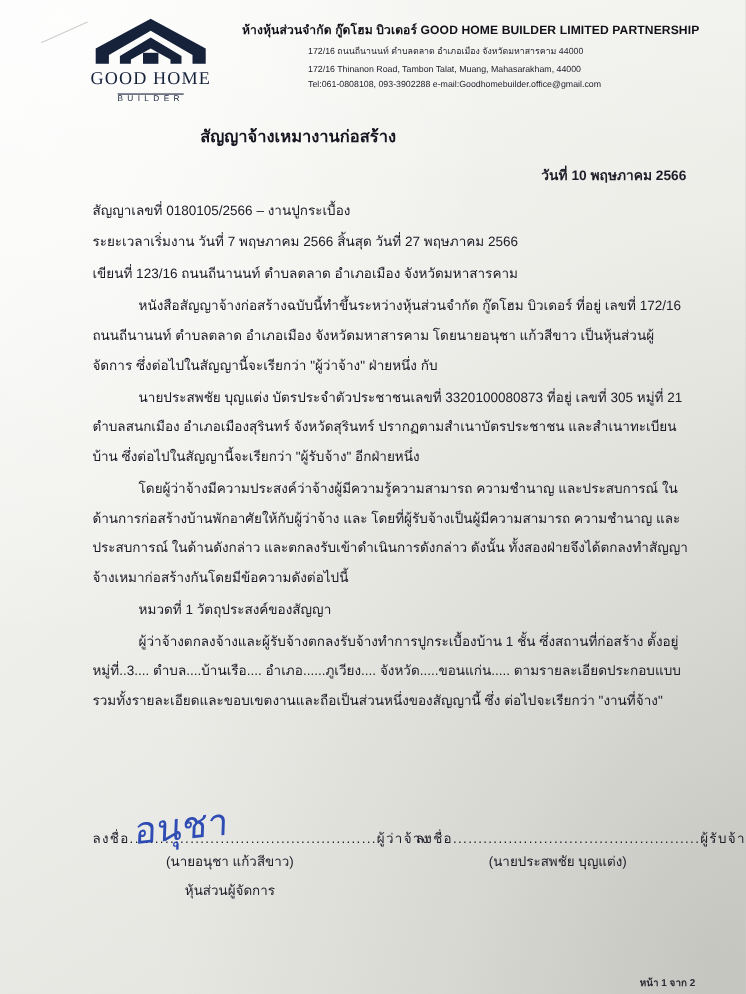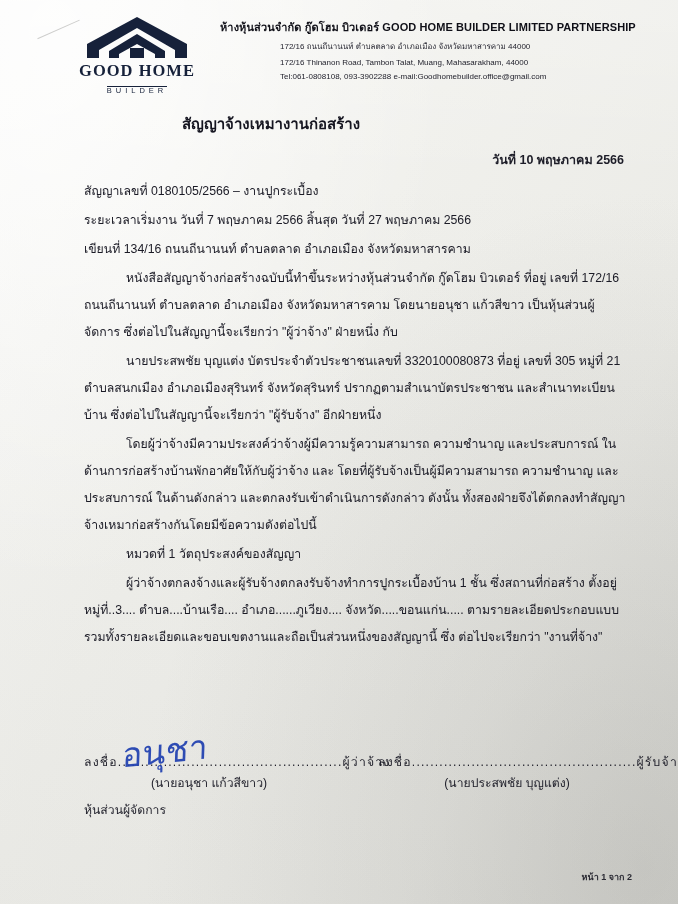--- a/index.html
+++ b/index.html
@@ -59,21 +59,21 @@
     margin-left: 62px;
     text-align: center;
     line-height: 1;
   }
   .logo-mark {
     display: block;
     margin: 0 auto 3px auto;
   }
   .logo-name {
     font-family: "Liberation Serif", serif;
-    font-weight: bold;
+    font-weight: normal;
     font-size: 16.5px;
     letter-spacing: 1px;
     color: #16213a;
   }
   .logo-sub {
     margin-top: 3px;
     font-size: 7.5px;
     letter-spacing: 4px;
     color: #16213a;
     border-top: 1.5px solid #16213a;
@@ -160,29 +160,29 @@
     transform: rotate(-6deg) skewX(-8deg);
     opacity: .92;
   }
   .sign-name {
     margin-top: 2px;
     text-align: center;
     font-size: 12.2px;
   }
   .sign-role {
     margin-top: 8px;
-    text-align: left;
+    text-align: center;
     font-size: 12.2px;
   }
   .sign-col.right .sign-name { margin-left: 8px; }
 
   .page-foot {
     position: absolute;
     right: 46px;
-    bottom: 20px;
+    bottom: 4px;
     font-size: 9px;
     font-weight: bold;
     color: #2a2a33;
   }
 </style>
 </head>
 <body>
 
 <div id="page">
 
@@ -206,21 +206,21 @@
       <div class="company-line l3">Tel:061-0808108, 093-3902288  e-mail:Goodhomebuilder.office@gmail.com</div>
     </div>
   </div>
 
   <div class="doc-title">สัญญาจ้างเหมางานก่อสร้าง</div>
   <div class="date-line">วันที่ 10 พฤษภาคม 2566</div>
 
   <div class="body">
     <p>สัญญาเลขที่ 0180105/2566 – งานปูกระเบื้อง</p>
     <p class="p-gap">ระยะเวลาเริ่มงาน วันที่ 7 พฤษภาคม 2566 สิ้นสุด วันที่ 27 พฤษภาคม 2566</p>
-    <p class="p-gap">เขียนที่ 134/16 ถนนถีนานนท์ ตำบลตลาด อำเภอเมือง จังหวัดมหาสารคาม</p>
+    <p class="p-gap">เขียนที่ 123/16 ถนนถีนานนท์ ตำบลตลาด อำเภอเมือง จังหวัดมหาสารคาม</p>
     <p class="p-indent p-gap">หนังสือสัญญาจ้างก่อสร้างฉบับนี้ทำขึ้นระหว่างหุ้นส่วนจำกัด กู๊ดโฮม บิวเดอร์ ที่อยู่ เลขที่ 172/16 ถนนถีนานนท์ ตำบลตลาด อำเภอเมือง จังหวัดมหาสารคาม โดยนายอนุชา แก้วสีขาว เป็นหุ้นส่วนผู้จัดการ ซึ่งต่อไปในสัญญานี้จะเรียกว่า "ผู้ว่าจ้าง" ฝ่ายหนึ่ง กับ</p>
     <p class="p-indent p-gap">นายประสพชัย บุญแต่ง  บัตรประจำตัวประชาชนเลขที่ 3320100080873 ที่อยู่ เลขที่ 305 หมู่ที่ 21 ตำบลสนกเมือง อำเภอเมืองสุรินทร์ จังหวัดสุรินทร์ ปรากฏตามสำเนาบัตรประชาชน และสำเนาทะเบียนบ้าน ซึ่งต่อไปในสัญญานี้จะเรียกว่า "ผู้รับจ้าง" อีกฝ่ายหนึ่ง</p>
     <p class="p-indent p-gap">โดยผู้ว่าจ้างมีความประสงค์ว่าจ้างผู้มีความรู้ความสามารถ ความชำนาญ และประสบการณ์ ในด้านการก่อสร้างบ้านพักอาศัยให้กับผู้ว่าจ้าง และ โดยที่ผู้รับจ้างเป็นผู้มีความสามารถ ความชำนาญ และประสบการณ์ ในด้านดังกล่าว และตกลงรับเข้าดำเนินการดังกล่าว ดังนั้น ทั้งสองฝ่ายจึงได้ตกลงทำสัญญาจ้างเหมาก่อสร้างกันโดยมีข้อความดังต่อไปนี้</p>
     <p class="section-head">หมวดที่ 1  วัตถุประสงค์ของสัญญา</p>
     <p class="p-indent p-gap">ผู้ว่าจ้างตกลงจ้างและผู้รับจ้างตกลงรับจ้างทำการปูกระเบื้องบ้าน  1  ชั้น  ซึ่งสถานที่ก่อสร้าง ตั้งอยู่ หมู่ที่..3.... ตำบล....บ้านเรือ.... อำเภอ......ภูเวียง.... จังหวัด.....ขอนแก่น..... ตามรายละเอียดประกอบแบบ รวมทั้งรายละเอียดและขอบเขตงานและถือเป็นส่วนหนึ่งของสัญญานี้ ซึ่ง ต่อไปจะเรียกว่า "งานที่จ้าง"</p>
   </div>
 
   <div class="sign-row">
     <div class="sign-col left">
       <div class="signature">อนุชา</div>

